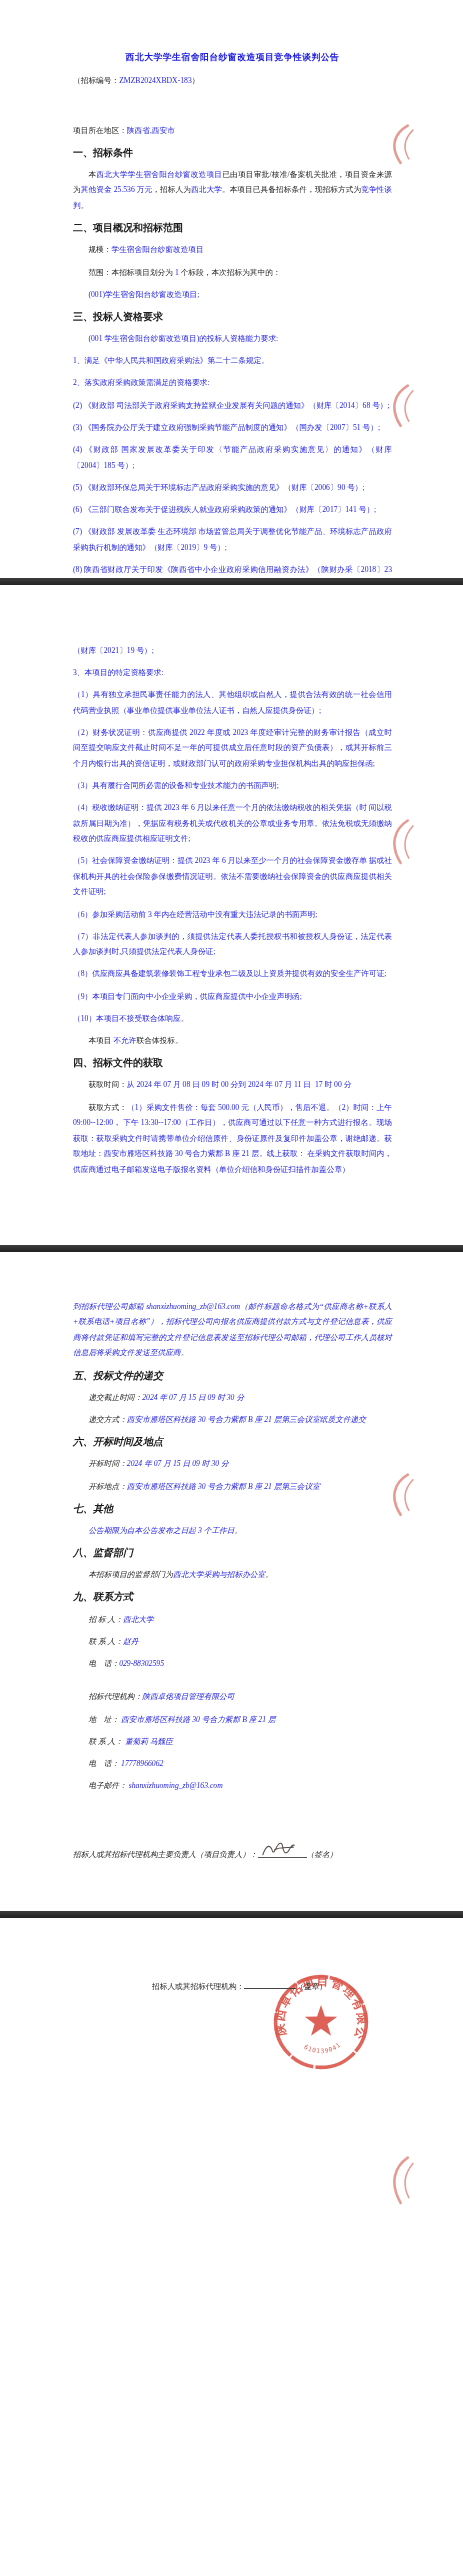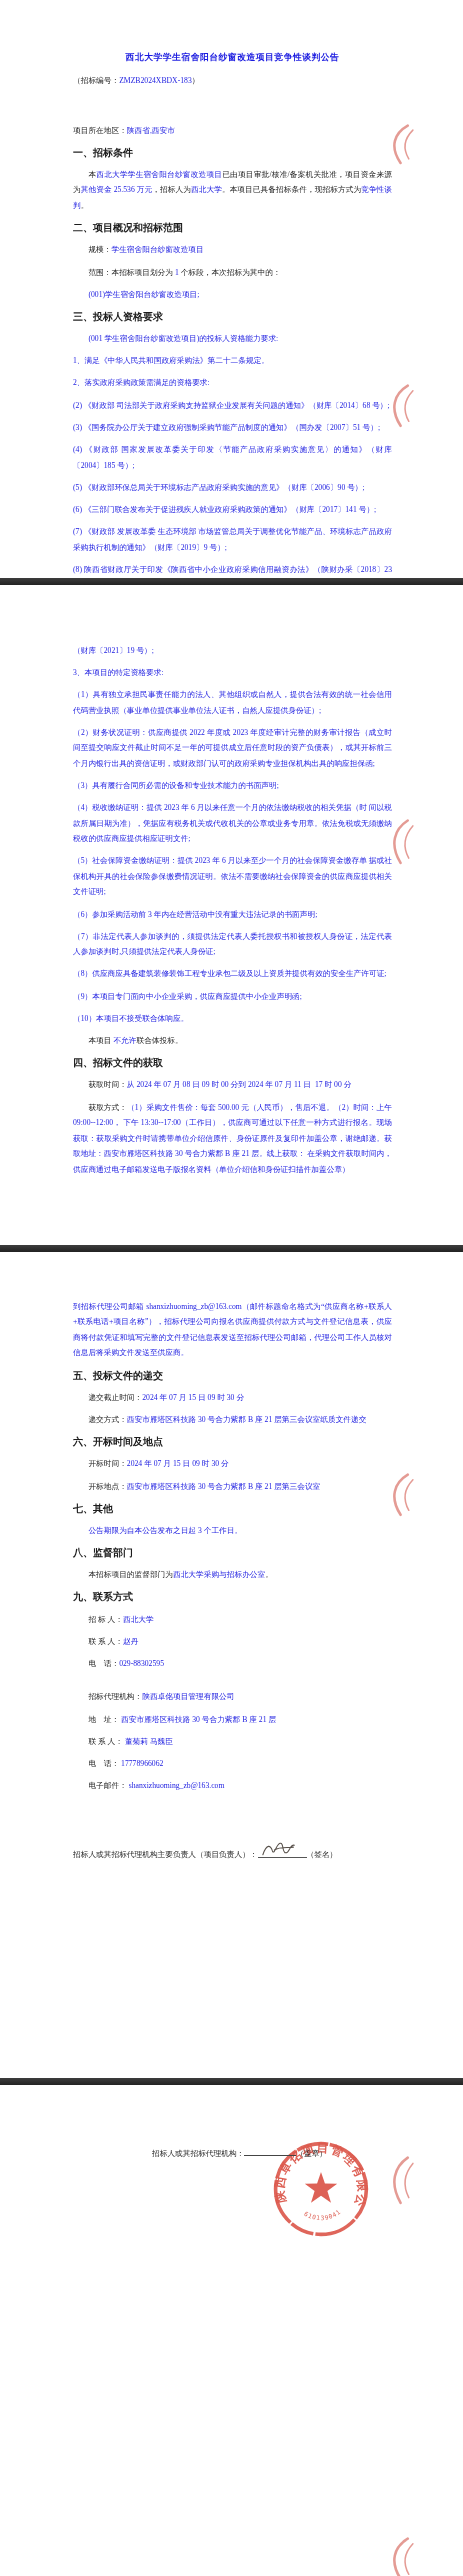--- a/index.html
+++ b/index.html
@@ -1,21 +1,21 @@
 <!DOCTYPE html>
 <html style="font-size:8.2px"><head>
 <meta charset="utf-8">
 <style>
   html,body{margin:0;padding:0;background:#ffffff;}
   body{font-family:"Liberation Serif","DejaVu Serif",serif;}
   .doc{position:relative;width:464px;margin:0 auto;background:#fff;}
   .page{position:relative;background:#ffffff;overflow:hidden;box-sizing:border-box;padding-left:73px;padding-right:72px;}
   #page-1{height:578px;padding-top:49px;}
   #page-2{height:660px;padding-top:58px;border-radius:18px;}
-  #page-3{height:826px;padding-top:47px;}
+  #page-3{height:659px;padding-top:47px;font-style:italic;}
   #page-4{height:581px;}
   .page-sep{height:7.2px;background:linear-gradient(#3d3d3d,#222222);}
   .page-sep.thin{height:6.7px;}
 
   .t-title{font-size:8.8px;font-weight:bold;color:#1a1ade;text-align:center;line-height:17.5px;margin-bottom:6.2px;letter-spacing:0.5px;}
   .t-center{text-align:left;font-size:7.7px;line-height:15.5px;margin-bottom:21px;white-space:pre-wrap;}
   .t-h{font-size:10px;font-weight:bold;color:#151515;line-height:15.5px;margin:1.5px 0 6.7px 0;font-family:"Liberation Sans","DejaVu Sans",sans-serif;}
   .t-line{font-size:7.7px;line-height:15.5px;margin-bottom:6.7px;color:#1c1c1c;text-align:justify;white-space:pre-wrap;}
   .indent{text-indent:2em;}
   .c-k{color:#1c1c1c;}

